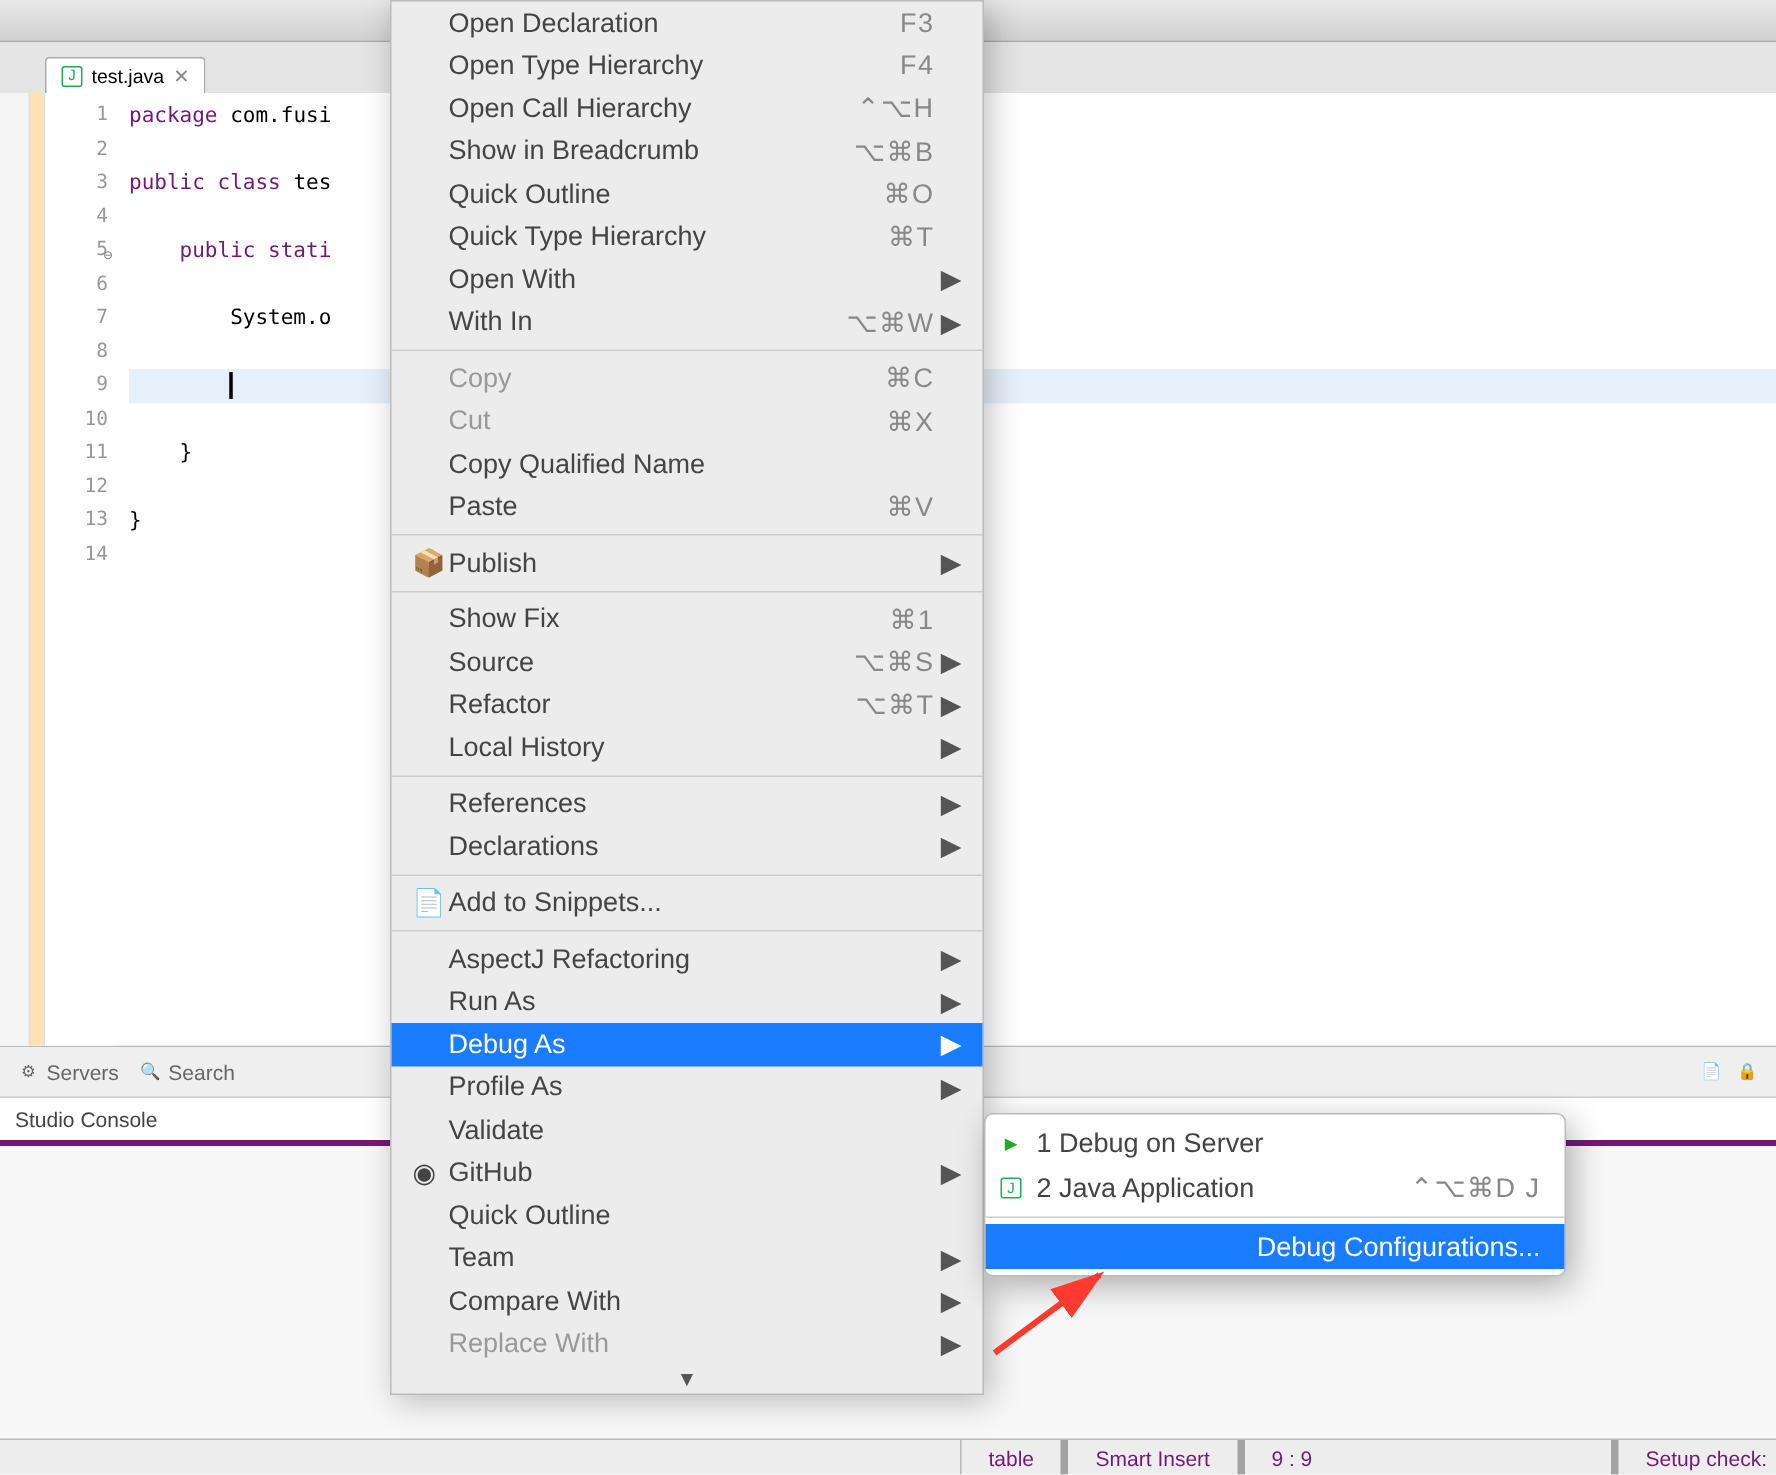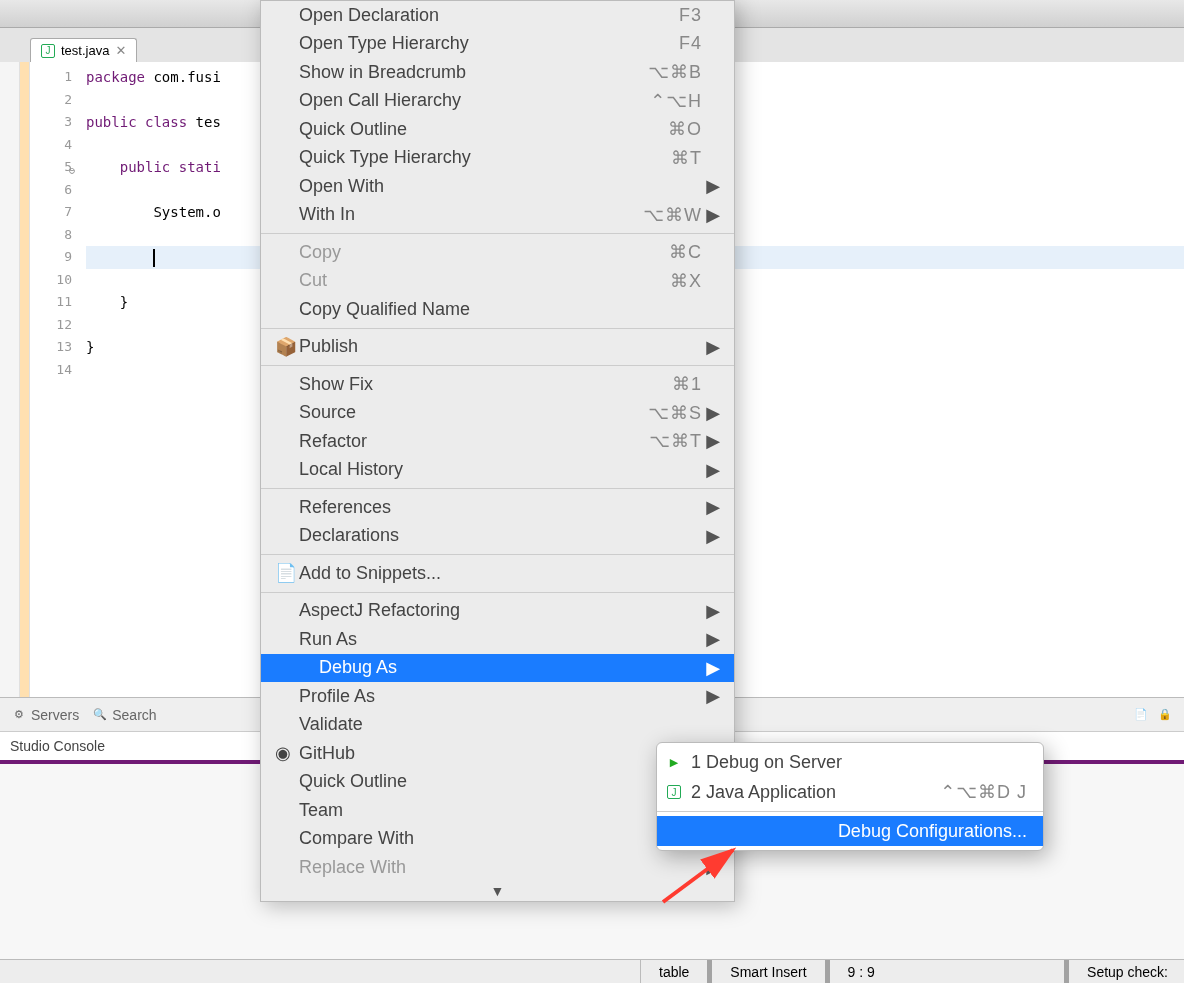--- a/index.html
+++ b/index.html
@@ -97,40 +97,39 @@
   display: inline-block;
   width: 1px; height: 18px;
   background: #000;
   vertical-align: middle;
   border-left: 2px solid #000;
 }
 .context-menu {
   position: absolute;
   left: 260px;
   top: 0;
-  width: 475px;
+  width: 396px;
   background: #ececec;
   border: 1px solid #bbb;
   box-shadow: 4px 4px 20px rgba(0,0,0,0.25);
   font-size: 18px;
   z-index: 100;
 }
 .menu-item {
   display: flex;
   align-items: center;
   padding: 2px 14px;
   height: 28.5px;
   color: #444;
   cursor: default;
 }
 .menu-item.disabled { color: #999; }
 .menu-item.selected {
   background: #1a7cff;
   color: #fff;
-  gap: 20px;
 }
 .menu-item .mi-icon {
   width: 24px;
   display: inline-flex;
   justify-content: flex-start;
 }
 .menu-item .mi-label {
   flex: 1;
 }
 .menu-item .mi-shortcut {
@@ -208,31 +207,31 @@
 .status-bar {
   position: absolute;
   bottom: 0;
   height: 24px;
   width: 100%;
   background: #ededed;
   border-top: 1px solid #bbb;
   display: flex;
   align-items: center;
   font-size: 14px;
-  color: #000000;
+  color: #701a75;
 }
 .sb-seg {
   border-left: 5px solid #a3a3a3;
   padding: 0 18px;
   height: 100%;
   display: flex;
   align-items: center;
 }
 .sb-first { margin-left: 640px; border-left: 1px solid #bbb; }
-.sb-last { margin-left: auto; padding-right: 16px; }
+.sb-last { margin-left: auto; padding-right: 6px; }
 .annot-arrow {
   position: absolute;
   left: 655px;
   top: 840px;
   z-index: 200;
   pointer-events: none;
 }
 </style>
 </head>
 <body>
@@ -317,32 +316,32 @@
       <span class="mi-arrow"></span>
     </div>
     <div class="menu-item">
       <span class="mi-icon"></span>
       <span class="mi-label">Open Type Hierarchy</span>
       <span class="mi-shortcut">F4</span>
       <span class="mi-arrow"></span>
     </div>
     <div class="menu-item">
       <span class="mi-icon"></span>
+      <span class="mi-label">Open Call Hierarchy</span>
+      <span class="mi-shortcut">⌃⌥H</span>
+      <span class="mi-arrow"></span>
+    </div>
+    <div class="menu-item">
+      <span class="mi-icon"></span>
       <span class="mi-label">Show in Breadcrumb</span>
       <span class="mi-shortcut">⌥⌘B</span>
       <span class="mi-arrow"></span>
     </div>
     <div class="menu-item">
       <span class="mi-icon"></span>
-      <span class="mi-label">Open Call Hierarchy</span>
-      <span class="mi-shortcut">⌃⌥H</span>
-      <span class="mi-arrow"></span>
-    </div>
-    <div class="menu-item">
-      <span class="mi-icon"></span>
       <span class="mi-label">Quick Outline</span>
       <span class="mi-shortcut">⌘O</span>
       <span class="mi-arrow"></span>
     </div>
     <div class="menu-item">
       <span class="mi-icon"></span>
       <span class="mi-label">Quick Type Hierarchy</span>
       <span class="mi-shortcut">⌘T</span>
       <span class="mi-arrow"></span>
     </div>
@@ -366,20 +365,26 @@
     </div>
     <div class="menu-item disabled">
       <span class="mi-icon"></span>
       <span class="mi-label">Cut</span>
       <span class="mi-shortcut">⌘X</span>
       <span class="mi-arrow"></span>
     </div>
     <div class="menu-item">
       <span class="mi-icon"></span>
       <span class="mi-label">Copy Qualified Name</span>
+      <span class="mi-arrow"></span>
+    </div>
+    <div class="menu-item">
+      <span class="mi-icon"></span>
+      <span class="mi-label">Paste</span>
+      <span class="mi-shortcut">⌘V</span>
       <span class="mi-arrow"></span>
     </div>
     <div class="menu-sep"></div>
     <div class="menu-item">
       <span class="mi-icon">📦</span>
       <span class="mi-label">Publish</span>
       <span class="mi-arrow">▶</span>
     </div>
     <div class="menu-sep"></div>
     <div class="menu-item">

